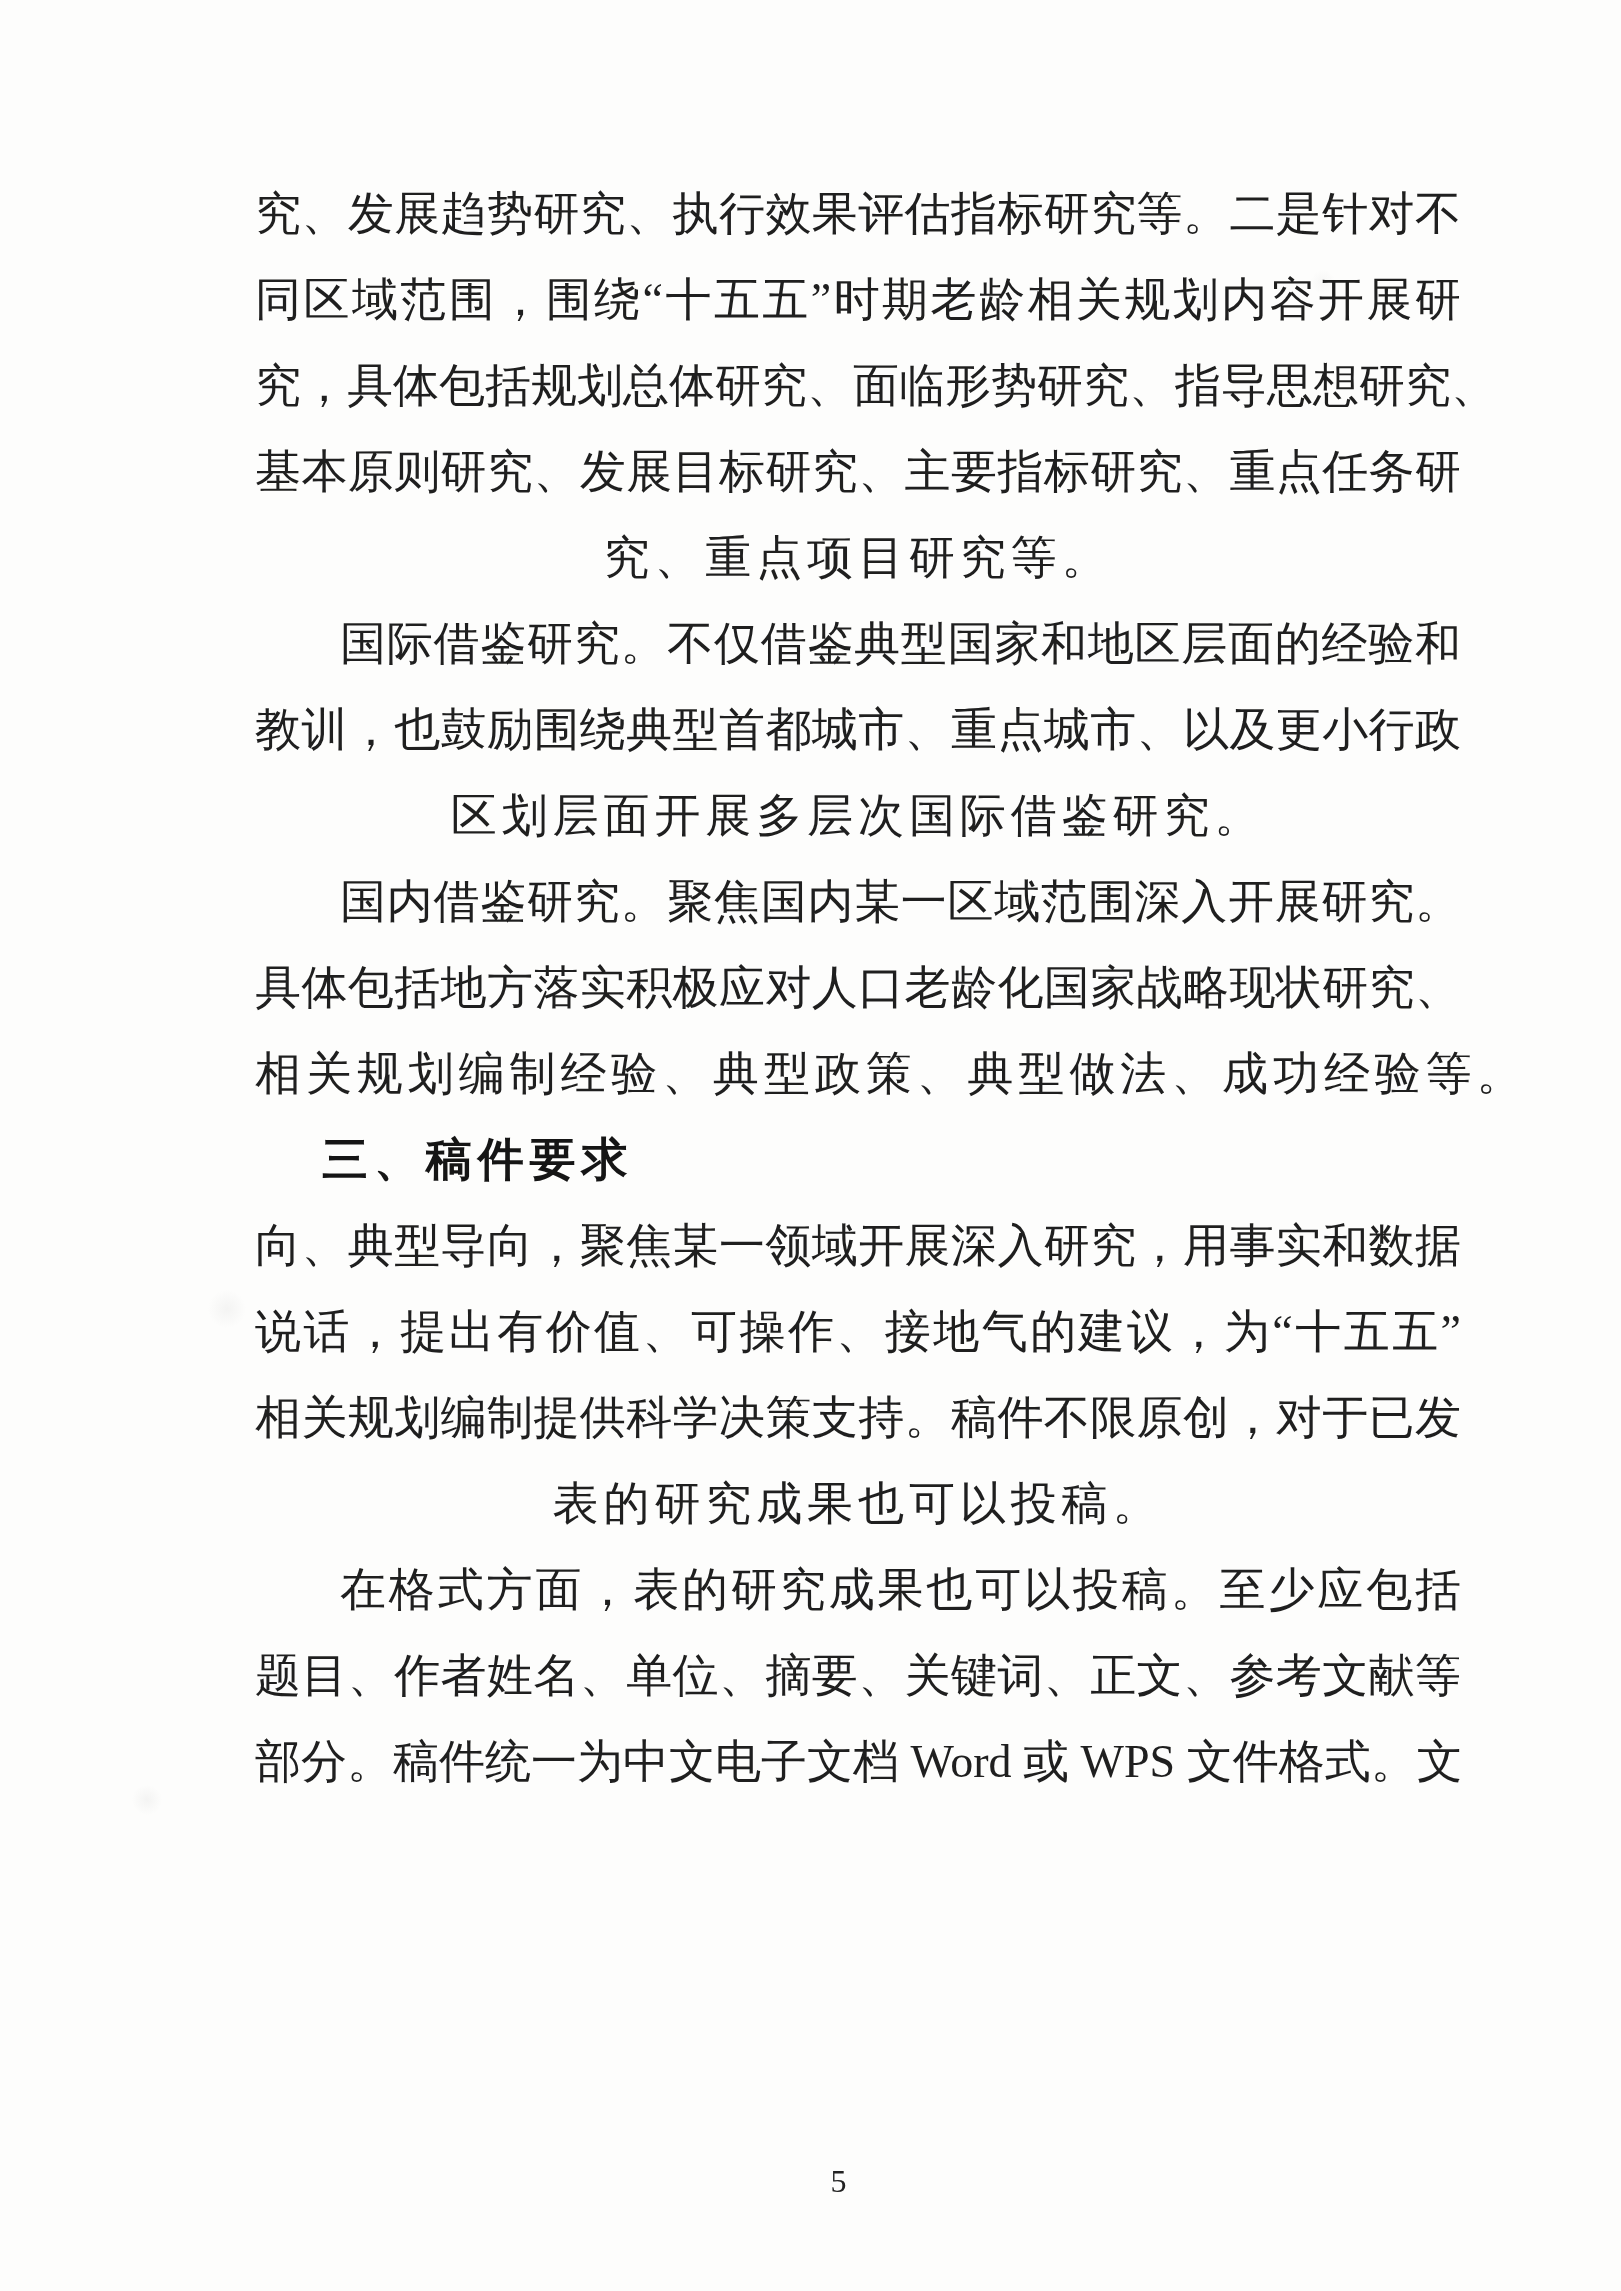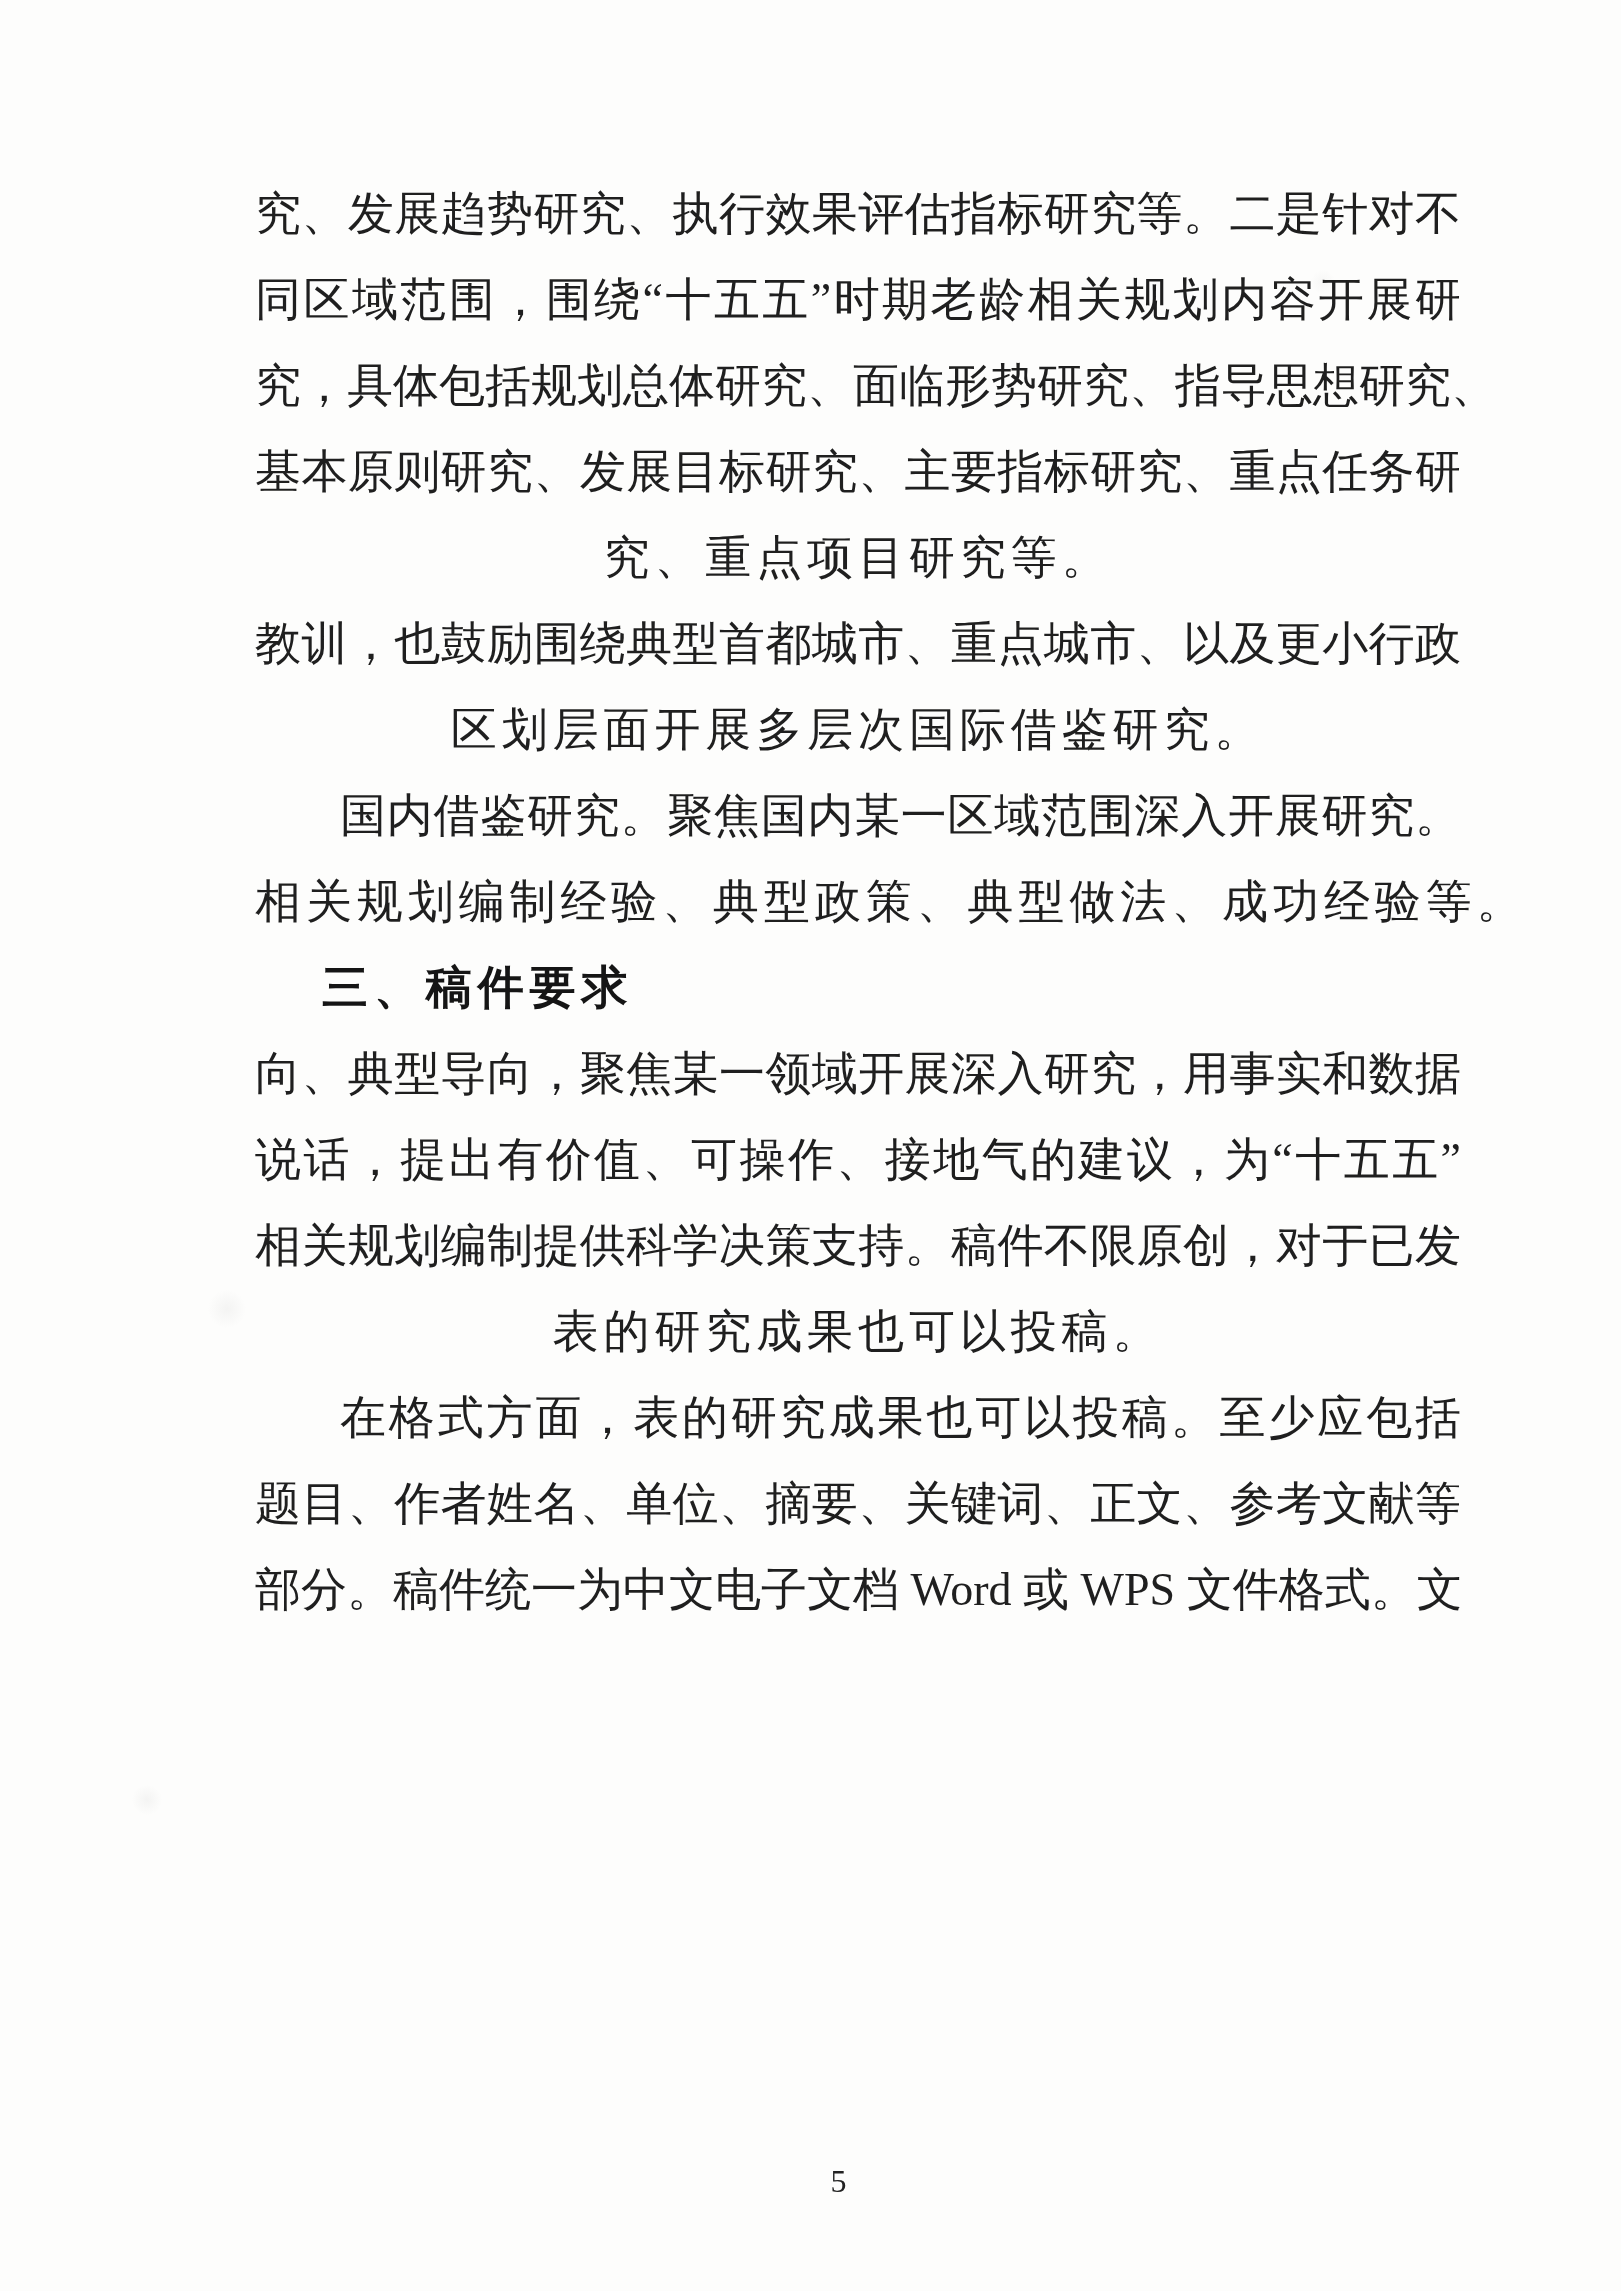--- a/index.html
+++ b/index.html
@@ -83,24 +83,26 @@
 <div class="page">
   <div class="text-block">
 
     <div class="ln">究、发展趋势研究、执行效果评估指标研究等。二是针对不</div>
     <div class="ln">同区域范围，围绕“十五五”时期老龄相关规划内容开展研</div>
     <div class="ln">究，具体包括规划总体研究、面临形势研究、指导思想研究、</div>
     <div class="ln">基本原则研究、发展目标研究、主要指标研究、重点任务研</div>
     <div class="ln short">究、重点项目研究等。</div>
 
 
+    <div class="ln indent">国际借鉴研究。不仅借鉴典型国家和地区层面的经验和</div>
     <div class="ln">教训，也鼓励围绕典型首都城市、重点城市、以及更小行政</div>
     <div class="ln short">区划层面开展多层次国际借鉴研究。</div>
 
     <div class="ln indent">国内借鉴研究。聚焦国内某一区域范围深入开展研究。</div>
+    <div class="ln">具体包括地方落实积极应对人口老龄化国家战略现状研究、</div>
     <div class="ln short">相关规划编制经验、典型政策、典型做法、成功经验等。</div>
 
     <div class="ln h-sec">三、稿件要求</div>
 
     <div class="ln">向、典型导向，聚焦某一领域开展深入研究，用事实和数据</div>
     <div class="ln">说话，提出有价值、可操作、接地气的建议，为“十五五”</div>
     <div class="ln">相关规划编制提供科学决策支持。稿件不限原创，对于已发</div>
     <div class="ln short">表的研究成果也可以投稿。</div>
 
     <div class="ln indent">在格式方面，表的研究成果也可以投稿。至少应包括</div>

